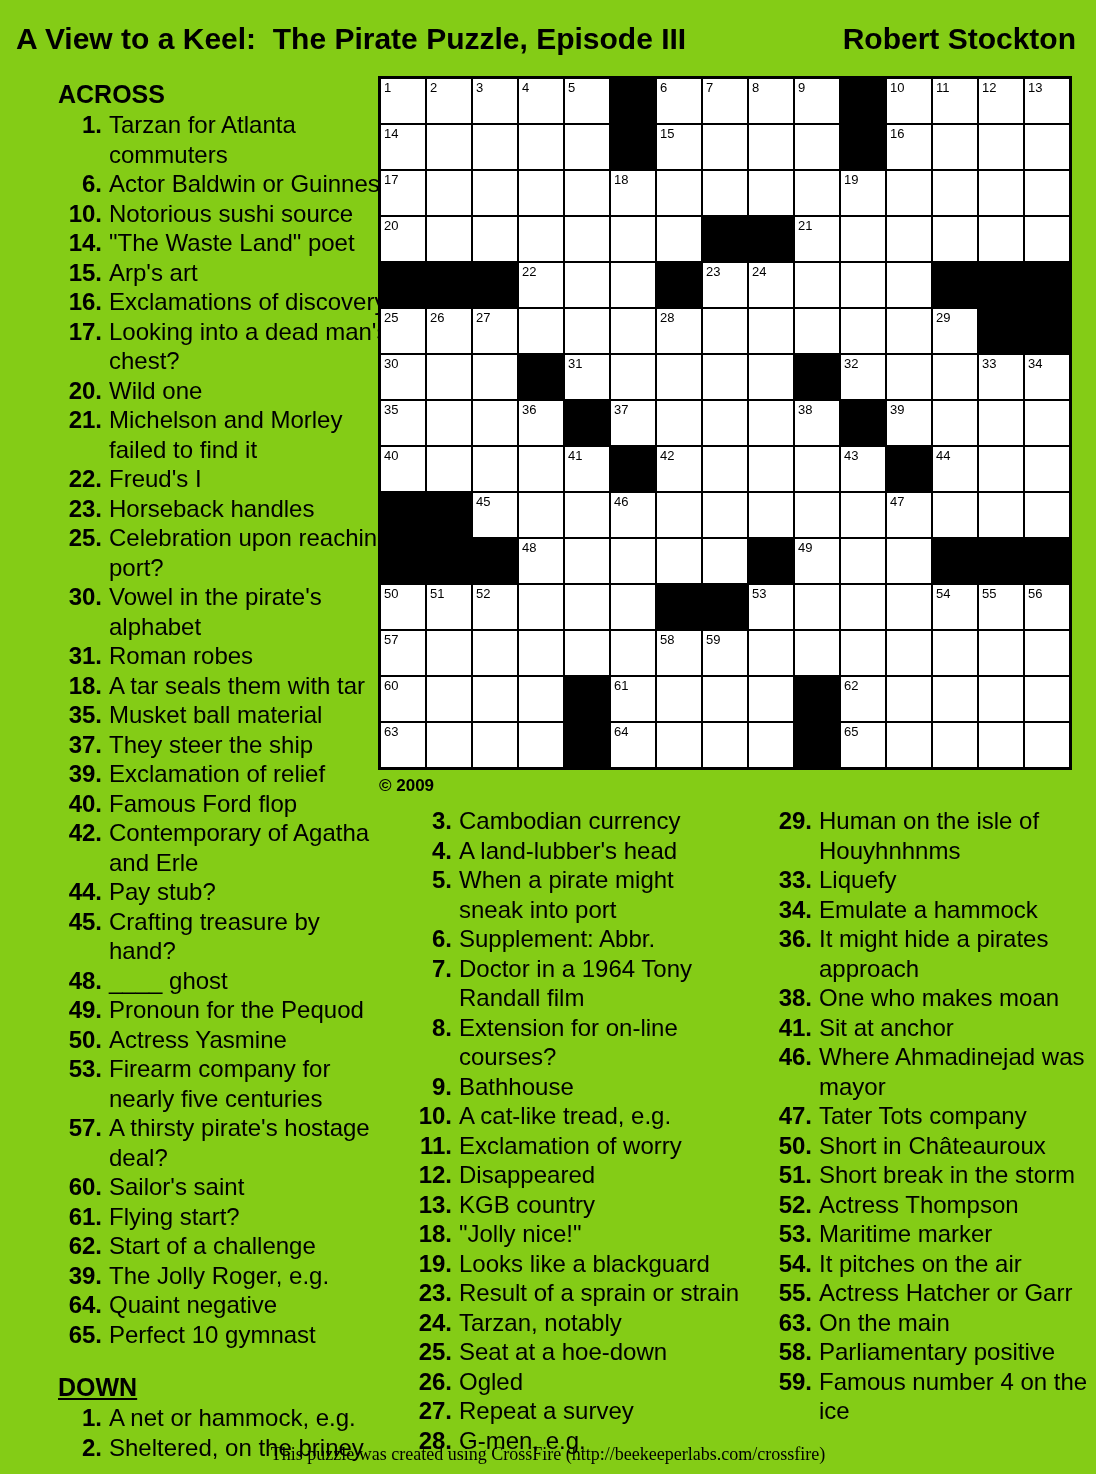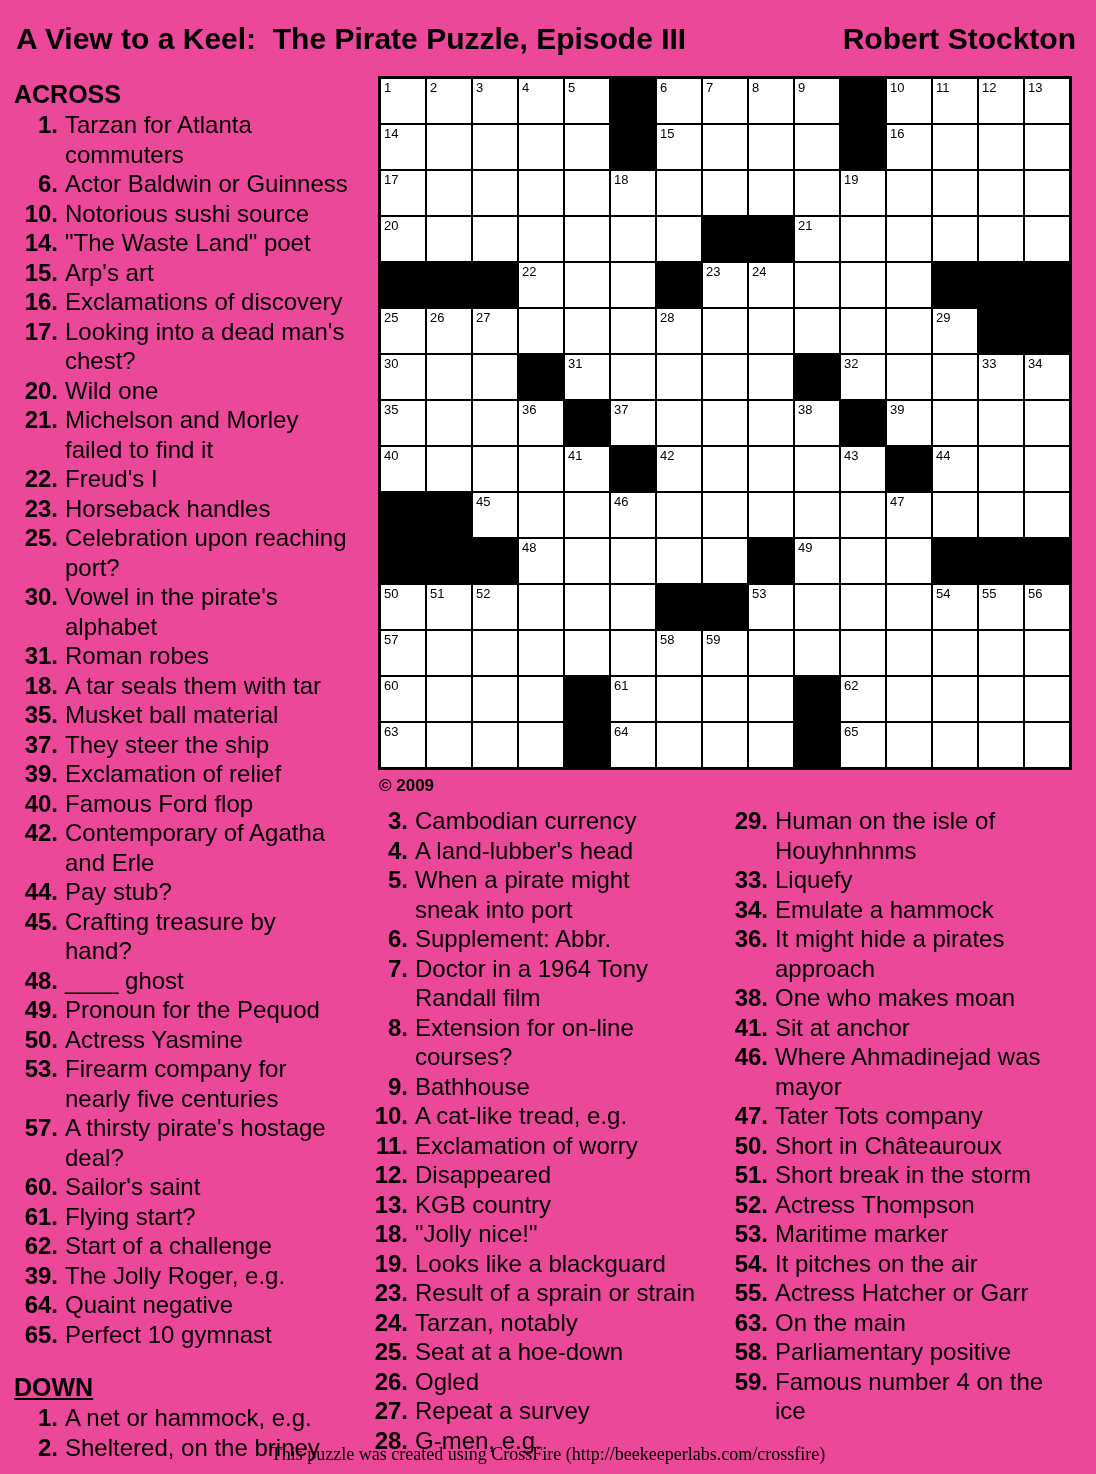--- a/index.html
+++ b/index.html
@@ -1,26 +1,26 @@
 <!DOCTYPE html>
 <html><head>
 <meta charset="utf-8">
 <style>
   html,body { margin:0; padding:0; background:#ffffff; }
   .page {
-    position:relative; width:1096px; height:1474px; background:#ec4899;
+    position:relative; width:1096px; height:1474px; background:#84cc16;
     color:#000; font-family:"Liberation Sans", sans-serif; overflow:hidden;
   }
   .title {
     position:absolute; left:16px; top:22px; font-size:30px; font-weight:bold;
     white-space:pre; letter-spacing:0px;
   }
   .author { position:absolute; right:20px; top:22px; font-size:30px; font-weight:bold; }
 
-  .clue-col { position:absolute; }
+  .clue-col { position:absolute;margin-left:44px; }
   #across-col { left:14px; top:78px; width:356px; }
   .clue-heading { font-size:25px; font-weight:bold; line-height:32px; }
   #down-heading { margin-top:22px;text-decoration:underline; }
   .clue { display:flex; font-size:24px; line-height:29.5px; }
   .clue .num { flex:0 0 44px; text-align:right; padding-right:7px; font-weight:bold; }
   .clue .txt { flex:1; white-space:pre-line; }
 
   #grid {
     position:absolute; left:378px; top:76px;
     display:grid; grid-template-columns:repeat(15,44px); grid-auto-rows:44px;

